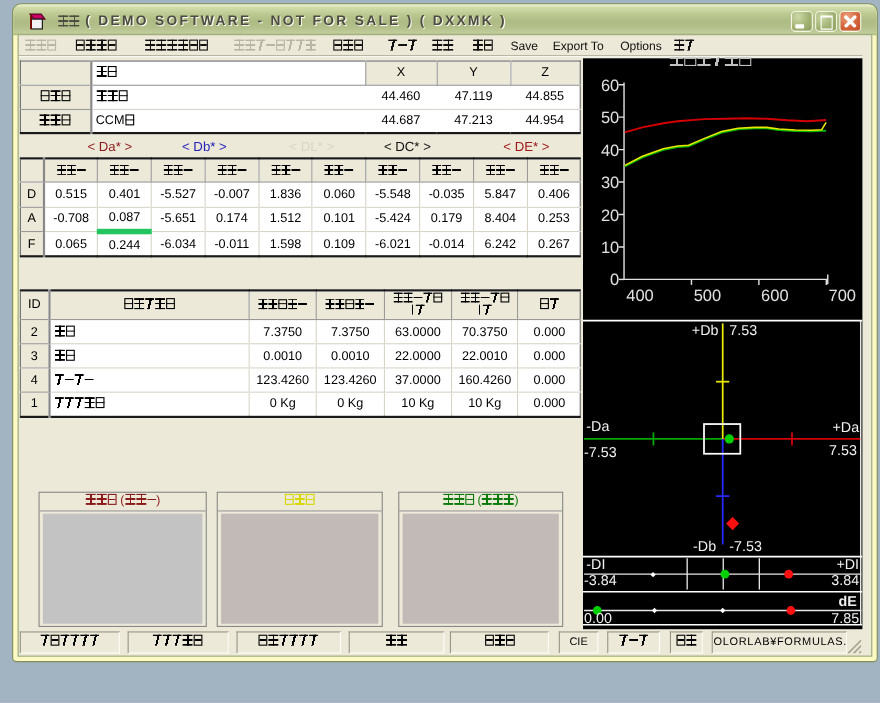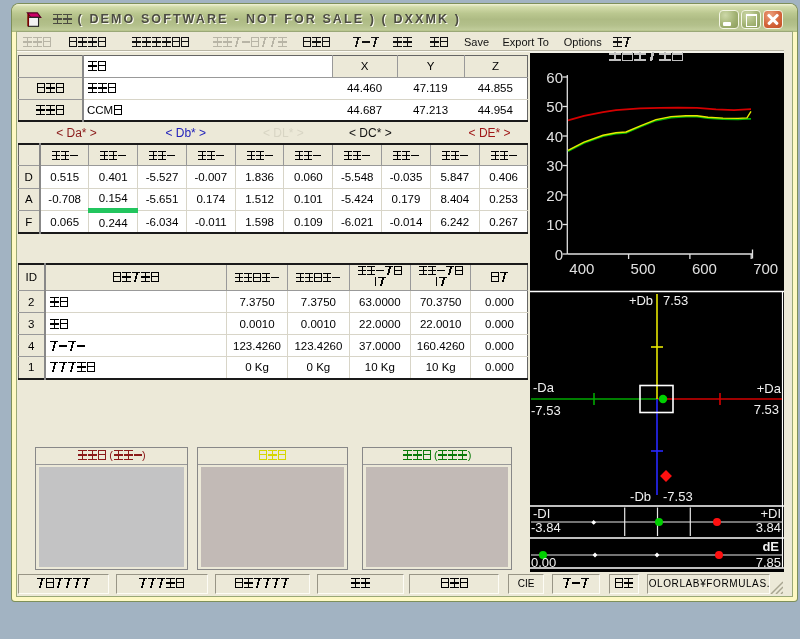--- a/index.html
+++ b/index.html
@@ -101,25 +101,25 @@
 <tr>
             <td class="hd num" style="border-right:2px solid #888;border-top:1px solid #999"><span class="jp"><i class="k"></i><i class="k"></i><i class="q"></i></span></td>
 <td style="border-top:1px solid #d8d5c8;padding-left:3px">CCM<span class="jp"><i class="q"></i></span></td>
 <td class="num" style="border-top:1px solid #d8d5c8">44.687</td>
 <td class="num" style="border-top:1px solid #d8d5c8">47.213</td>
 <td class="num" style="border-top:1px solid #d8d5c8">44.954</td>
           </tr>
 </tbody>
       </table>
 <div class="abs" style="top:94px;left:0;width:511px;height:14px;font-size:12px">
-        <span class="abs" style="left:39.2px;width:64px;text-align:left;color:#8b1a1a">&lt; Da* &gt;</span>
+        <span class="abs" style="left:39.2px;width:64px;text-align:right;color:#8b1a1a">&lt; Da* &gt;</span>
         <span class="abs" style="left:136.8px;width:64px;text-align:center;color:#2222bb">&lt; Db* &gt;</span>
         <span class="abs" style="left:234.4px;width:64px;text-align:center;color:#d8d5c4">&lt; DL* &gt;</span>
         <span class="abs" style="left:332px;width:64px;text-align:left;color:#111">&lt; DC* &gt;</span>
-        <span class="abs" style="left:429.6px;width:64px;text-align:right;color:#a01818">&lt; DE* &gt;</span>
+        <span class="abs" style="left:429.6px;width:64px;text-align:center;color:#a01818">&lt; DE* &gt;</span>
       </div>
 <table style="left:0.5px;top:110.5px;width:510px;border-top:2px solid #1a1a1a;border-bottom:2px solid #1a1a1a;border-left:1px solid #666;border-right:1px solid #666">
 <colgroup>
           <col style="width:22px">
           <col style="width:48.8px">
           <col style="width:48.8px">
           <col style="width:48.8px">
           <col style="width:48.8px">
           <col style="width:48.8px">
           <col style="width:48.8px">
@@ -151,21 +151,21 @@
             <td class="num" style="border-right:1px solid #d8d5c8;border-top:none">1.836</td>
             <td class="num" style="border-right:1px solid #d8d5c8;border-top:none">0.060</td>
             <td class="num" style="border-right:1px solid #d8d5c8;border-top:none">-5.548</td>
             <td class="num" style="border-right:1px solid #d8d5c8;border-top:none">-0.035</td>
             <td class="num" style="border-right:1px solid #d8d5c8;border-top:none">5.847</td>
             <td class="num" style="border-right:none;border-top:none">0.406</td>
           </tr>
           <tr style="height:22.5px">
             <td class="hd num" style="border-right:2px solid #888;border-top:1px solid #999">A</td>
             <td class="num" style="border-right:1px solid #d8d5c8;border-top:1px solid #d8d5c8">-0.708</td>
-            <td class="num" style="border-right:1px solid #d8d5c8;border-top:1px solid #d8d5c8">0.154</td>
+            <td class="num" style="border-right:1px solid #d8d5c8;border-top:1px solid #d8d5c8">0.087</td>
             <td class="num" style="border-right:1px solid #d8d5c8;border-top:1px solid #d8d5c8">-5.651</td>
             <td class="num" style="border-right:1px solid #d8d5c8;border-top:1px solid #d8d5c8">0.174</td>
             <td class="num" style="border-right:1px solid #d8d5c8;border-top:1px solid #d8d5c8">1.512</td>
             <td class="num" style="border-right:1px solid #d8d5c8;border-top:1px solid #d8d5c8">0.101</td>
             <td class="num" style="border-right:1px solid #d8d5c8;border-top:1px solid #d8d5c8">-5.424</td>
             <td class="num" style="border-right:1px solid #d8d5c8;border-top:1px solid #d8d5c8">0.179</td>
             <td class="num" style="border-right:1px solid #d8d5c8;border-top:1px solid #d8d5c8">8.404</td>
             <td class="num" style="border-right:none;border-top:1px solid #d8d5c8">0.253</td>
           </tr>
           <tr style="height:22.5px">

